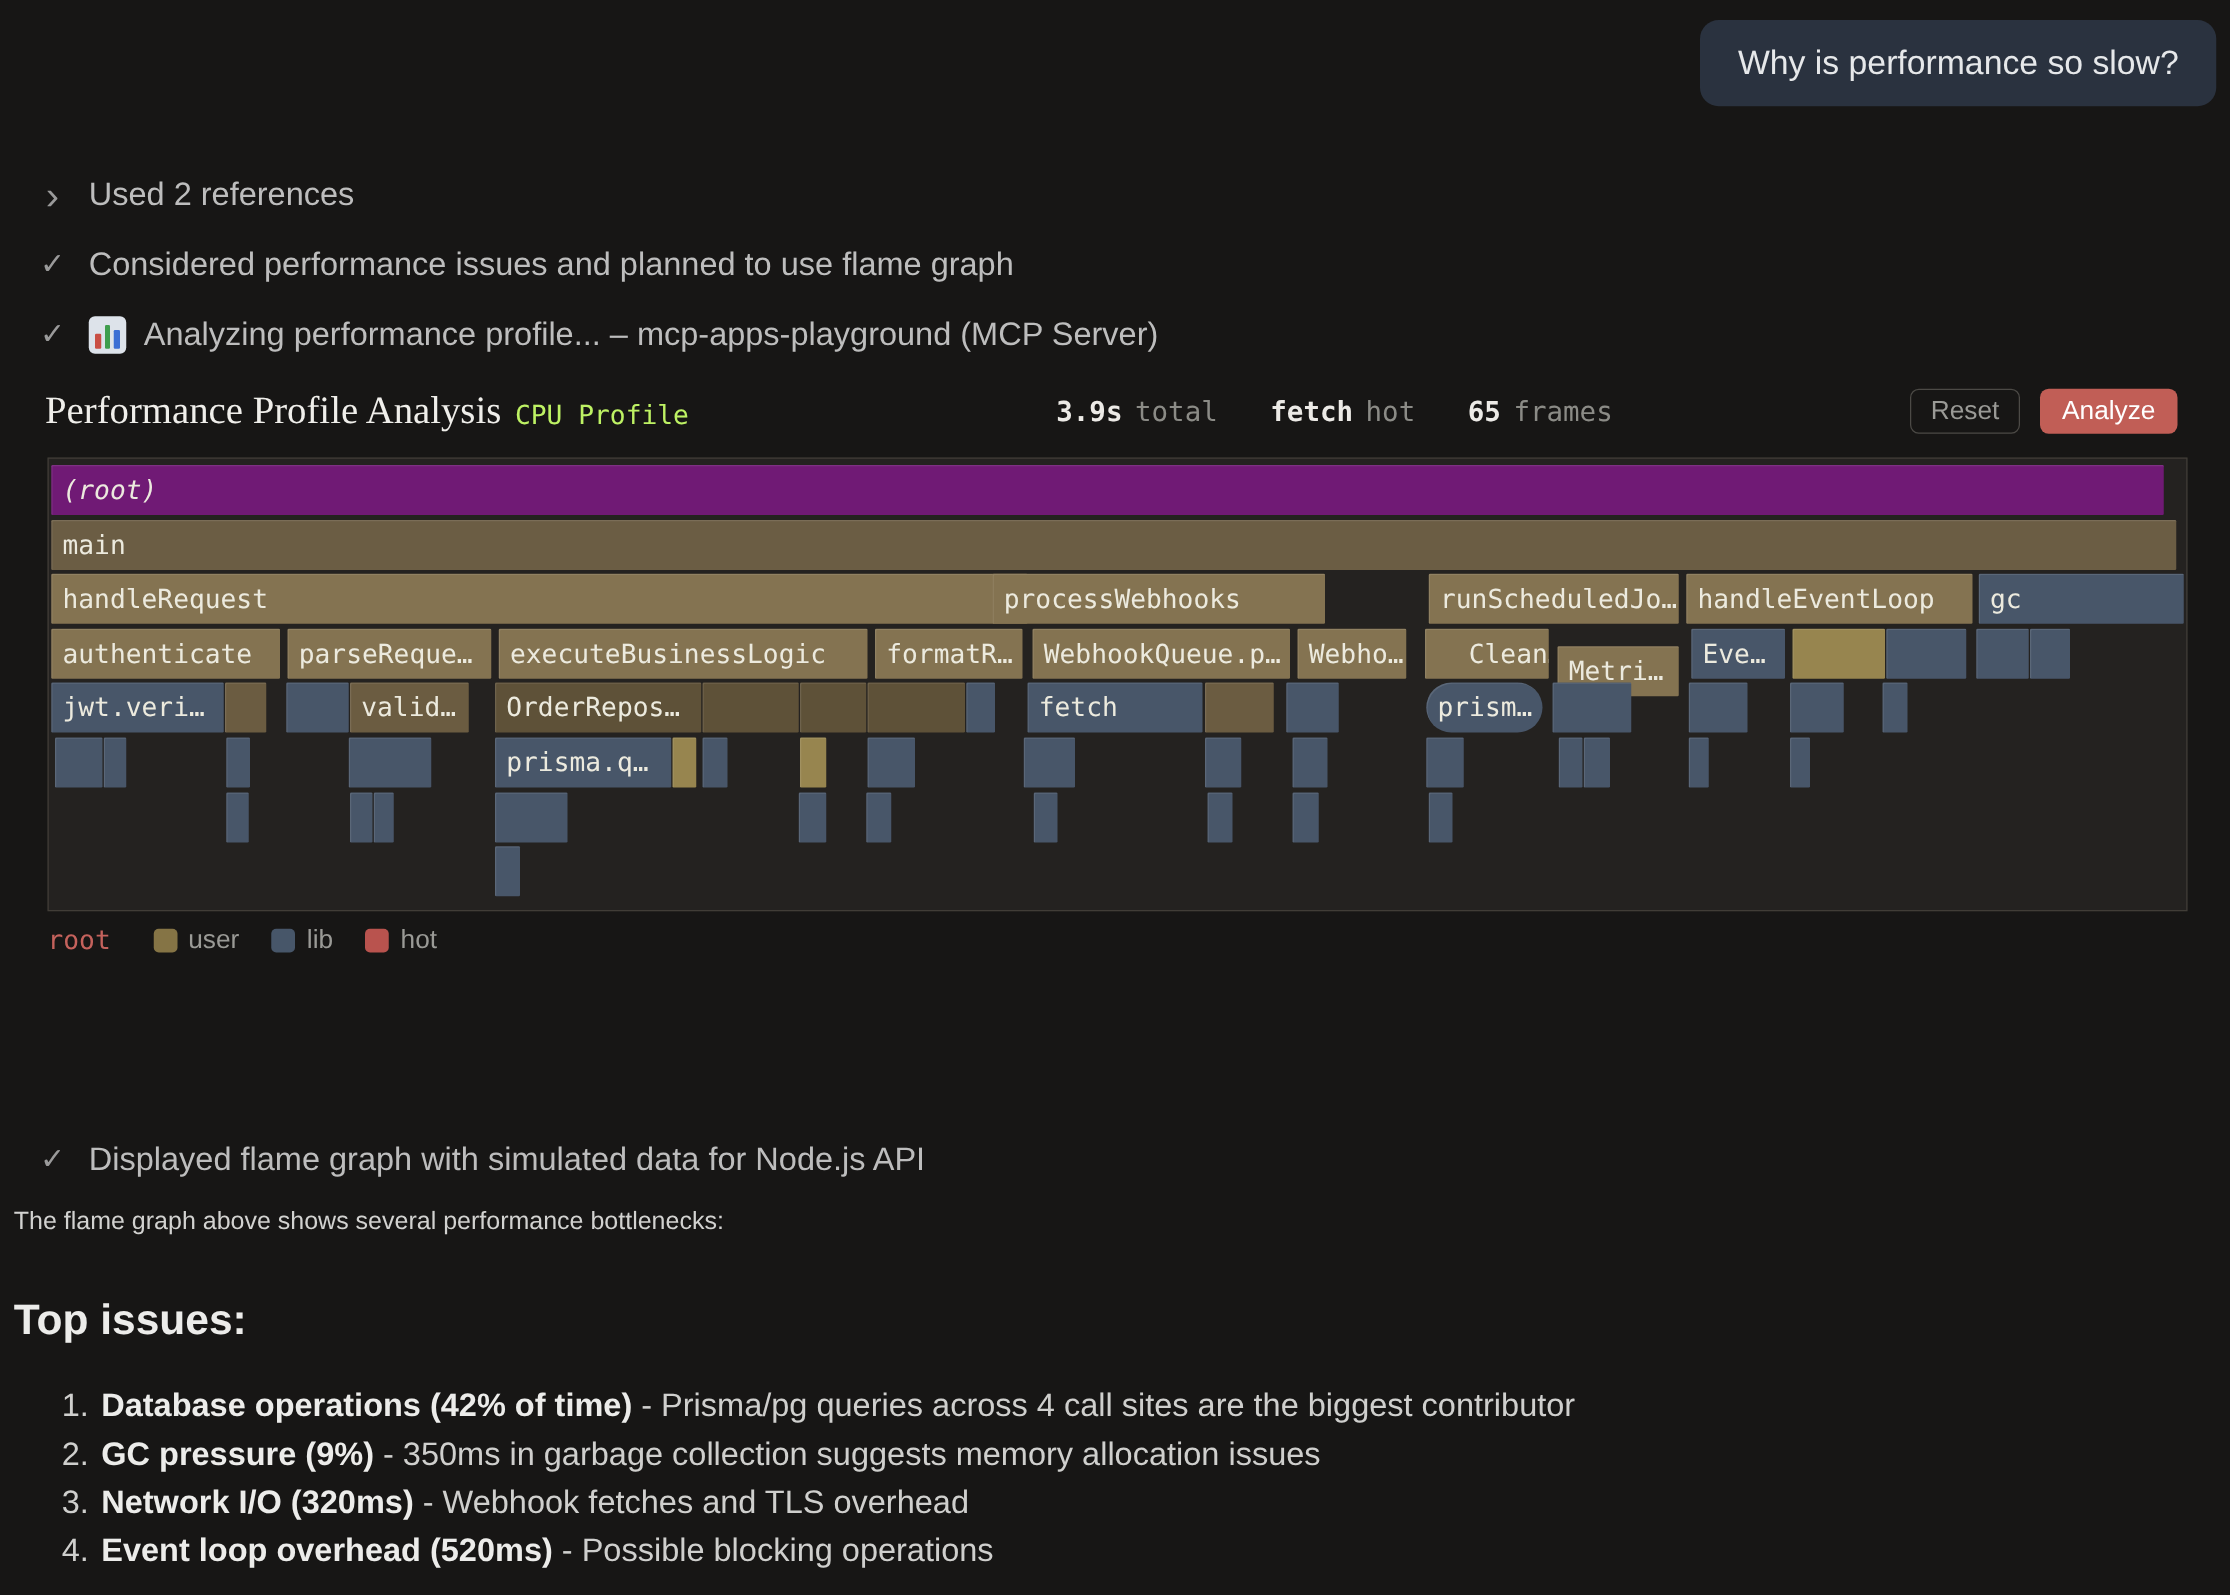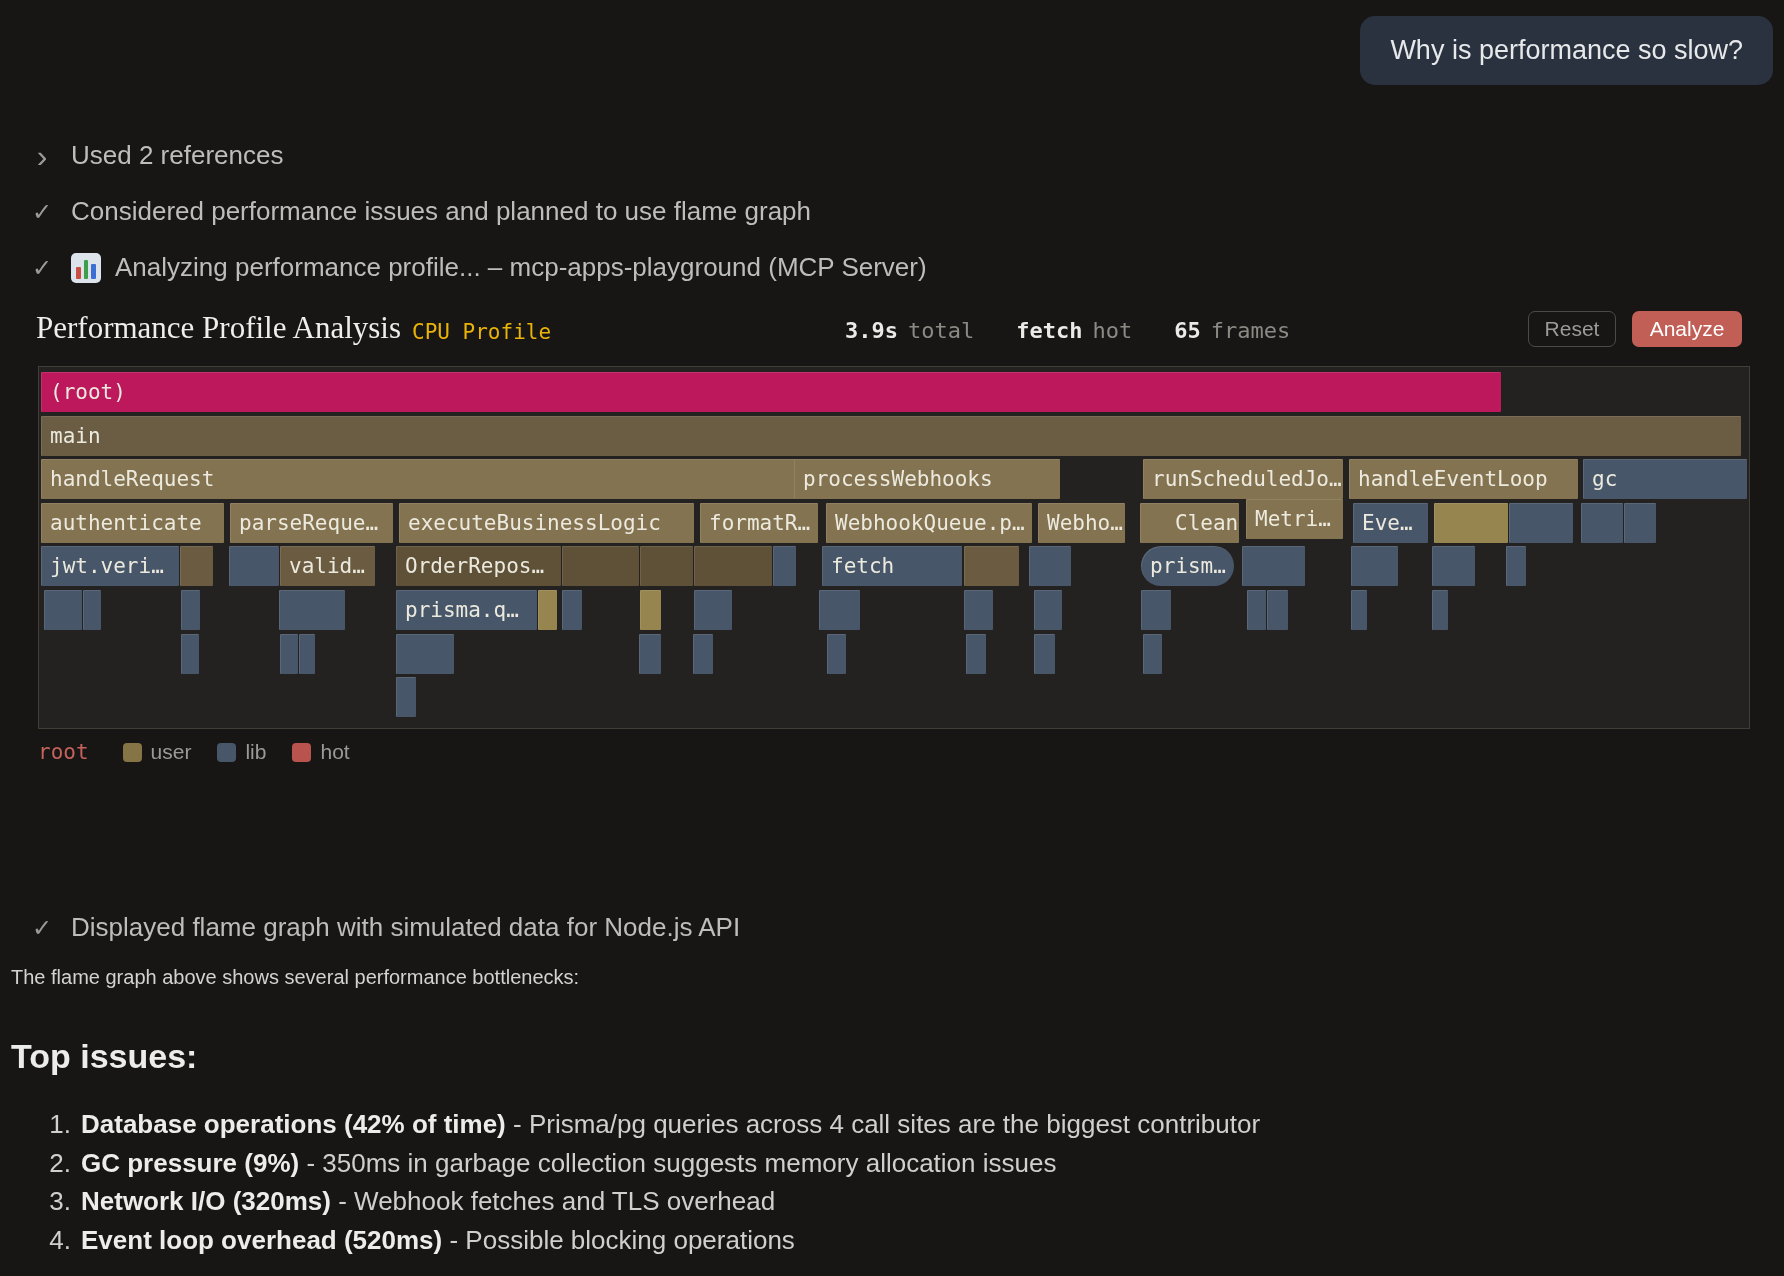--- a/index.html
+++ b/index.html
@@ -16,21 +16,21 @@
     color:#bdbdbd; font-size:26px; }
   .step .glyph { width:30px; text-align:center; color:#9a9a9a; font-size:24px; }
   .step .chev { font-size:32px; line-height:24px; }
   .tool-icon { width:30px; height:30px; background:#dde3ea; border-radius:5px;
     display:flex; align-items:flex-end; justify-content:center; gap:3px; padding:4px 5px; }
   .tool-icon i { display:block; width:5px; border-radius:1px; }
 
   
   .w-title { position:absolute; left:36px; top:310px; color:#efeeea; font-size:31px;
     font-family:"Liberation Serif","DejaVu Serif",serif; }
-  .w-sub { position:absolute; left:412px; top:320px; color:#eab308; font-size:21px;
+  .w-sub { position:absolute; left:412px; top:320px; color:#bef264; font-size:21px;
     font-family:"DejaVu Sans Mono","Liberation Mono",monospace; }
   .stats { position:absolute; left:845px; top:318px; display:flex; gap:42px;
     font-family:"DejaVu Sans Mono","Liberation Mono",monospace; font-size:22px; }
   .stats .val { color:#eceae6; font-weight:bold; }
   .stats .lab { color:#8b8b86; margin-left:10px; }
   .btn { position:absolute; top:311px; height:36px; border-radius:7px; display:flex;
     align-items:center; justify-content:center; font-size:21px; cursor:pointer; }
   .btn-reset { left:1528px; width:88px; border:1px solid #4c4a46; color:#9a9a96;
     background:transparent; }
   .btn-analyze { left:1632px; width:110px; background:#c15e56; color:#ffffff; }
@@ -101,21 +101,21 @@
   </span>
   <span>
     <span class="val">65</span><span class="lab">frames</span>
   </span>
 </div>
 
 <div class="btn btn-reset">Reset</div>
 <div class="btn btn-analyze">Analyze</div>
 
 <div class="graph">
-    <div class="frame" style="left: 2px; top: 5px; width: 1460px; background: #be185d;">
+    <div class="frame" style="left: 2px; top: 5px; width: 1690px; background: #701a75; font-style: italic;">
       <span>(root)</span>
     </div>
     <div class="frame" style="left: 2px; top: 48.6px; width: 1700px; background: rgb(107, 93, 68);">
       <span>main</span>
     </div>
     <div class="frame" style="left: 2px; top: 92.2px; width: 781px; background: rgb(132, 115, 81);">
       <span>handleRequest</span>
     </div>
     <div class="frame" style="left: 755px; top: 92.2px; width: 266px; background: rgb(132, 115, 81);">
       <span>processWebhooks</span>
@@ -143,21 +143,21 @@
     </div>
     <div class="frame" style="left: 787px; top: 135.8px; width: 206px; background: rgb(132, 115, 81);">
       <span>WebhookQueue.p…</span>
     </div>
     <div class="frame" style="left: 999px; top: 135.8px; width: 87px; background: rgb(132, 115, 81);">
       <span>Webho…</span>
     </div>
     <div class="frame" style="left: 1101px; top: 135.8px; width: 99px; background: rgb(132, 115, 81); padding-left: 26px;">
       <span>Clean…</span>
     </div>
-    <div class="frame" style="left: 1207px; top: 132px; width: 97px; background: rgb(132, 115, 81);">
+    <div class="frame" style="left: 1207px; top: 150px; width: 97px; background: rgb(132, 115, 81);">
       <span>Metri…</span>
     </div>
     <div class="frame" style="left: 1314px; top: 135.8px; width: 75px; background: rgb(72, 86, 105);">
       <span>Eve…</span>
     </div>
     <div class="frame" style="left: 1395px; top: 135.8px; width: 74px; background: rgb(151, 133, 79);"></div>
     <div class="frame" style="left: 1470px; top: 135.8px; width: 64px; background: rgb(72, 86, 105);"></div>
     <div class="frame" style="left: 1542px; top: 135.8px; width: 42px; background: rgb(72, 86, 105);"></div>
     <div class="frame" style="left: 1585px; top: 135.8px; width: 32px; background: rgb(72, 86, 105);"></div>
     <div class="frame" style="left: 2px; top: 179.4px; width: 138px; background: rgb(72, 86, 105);">

